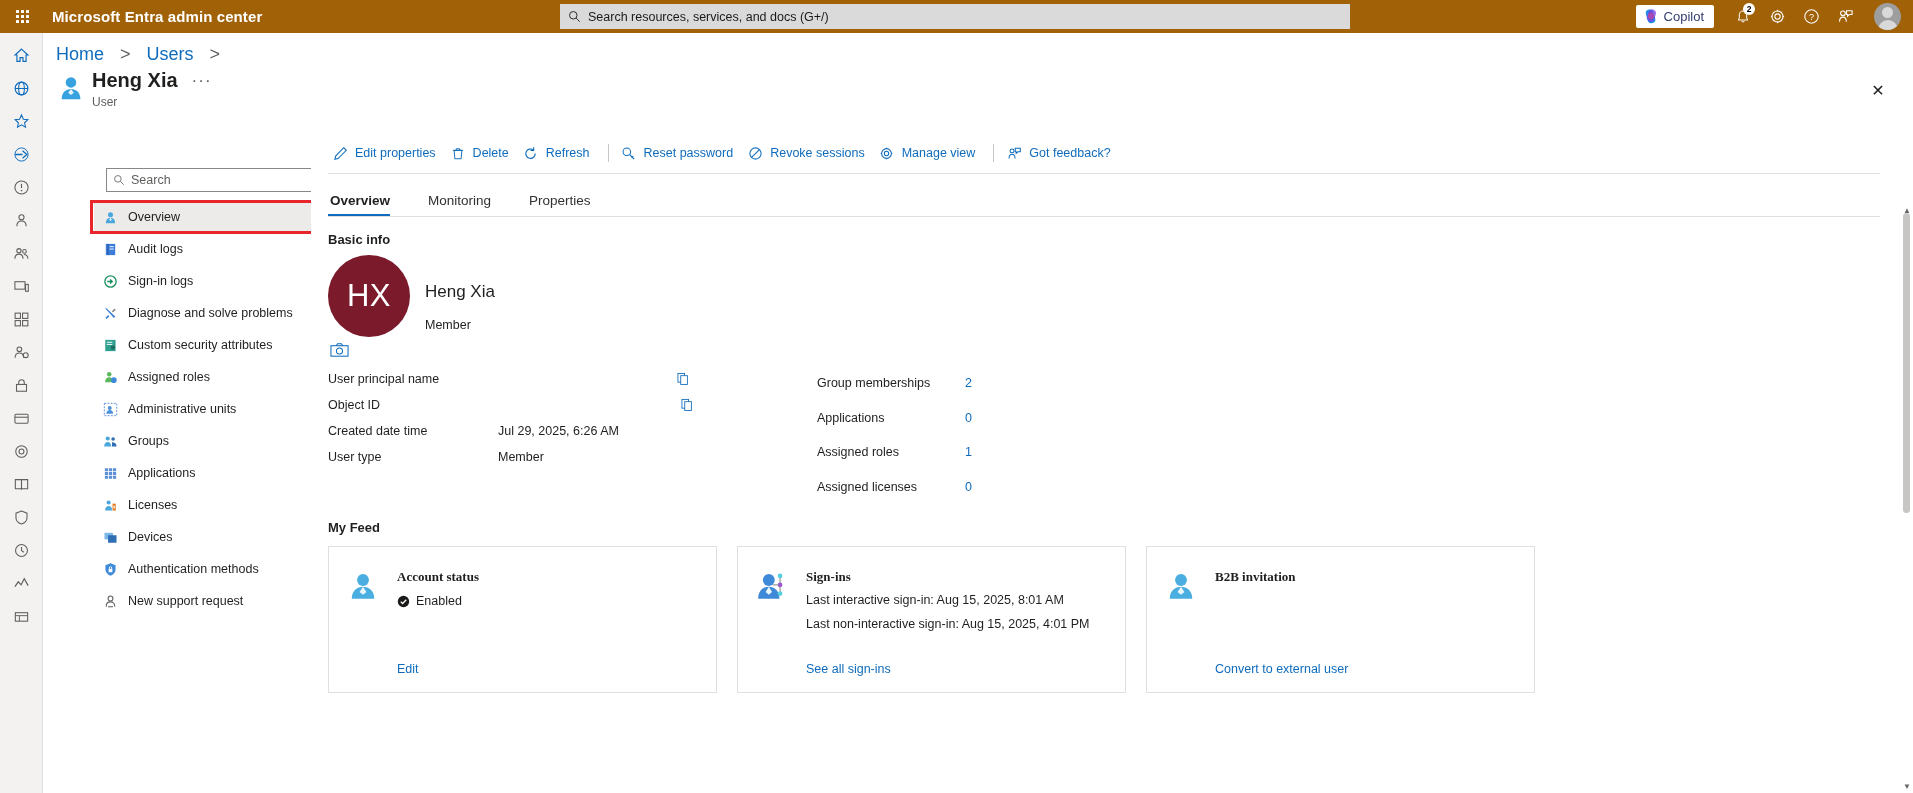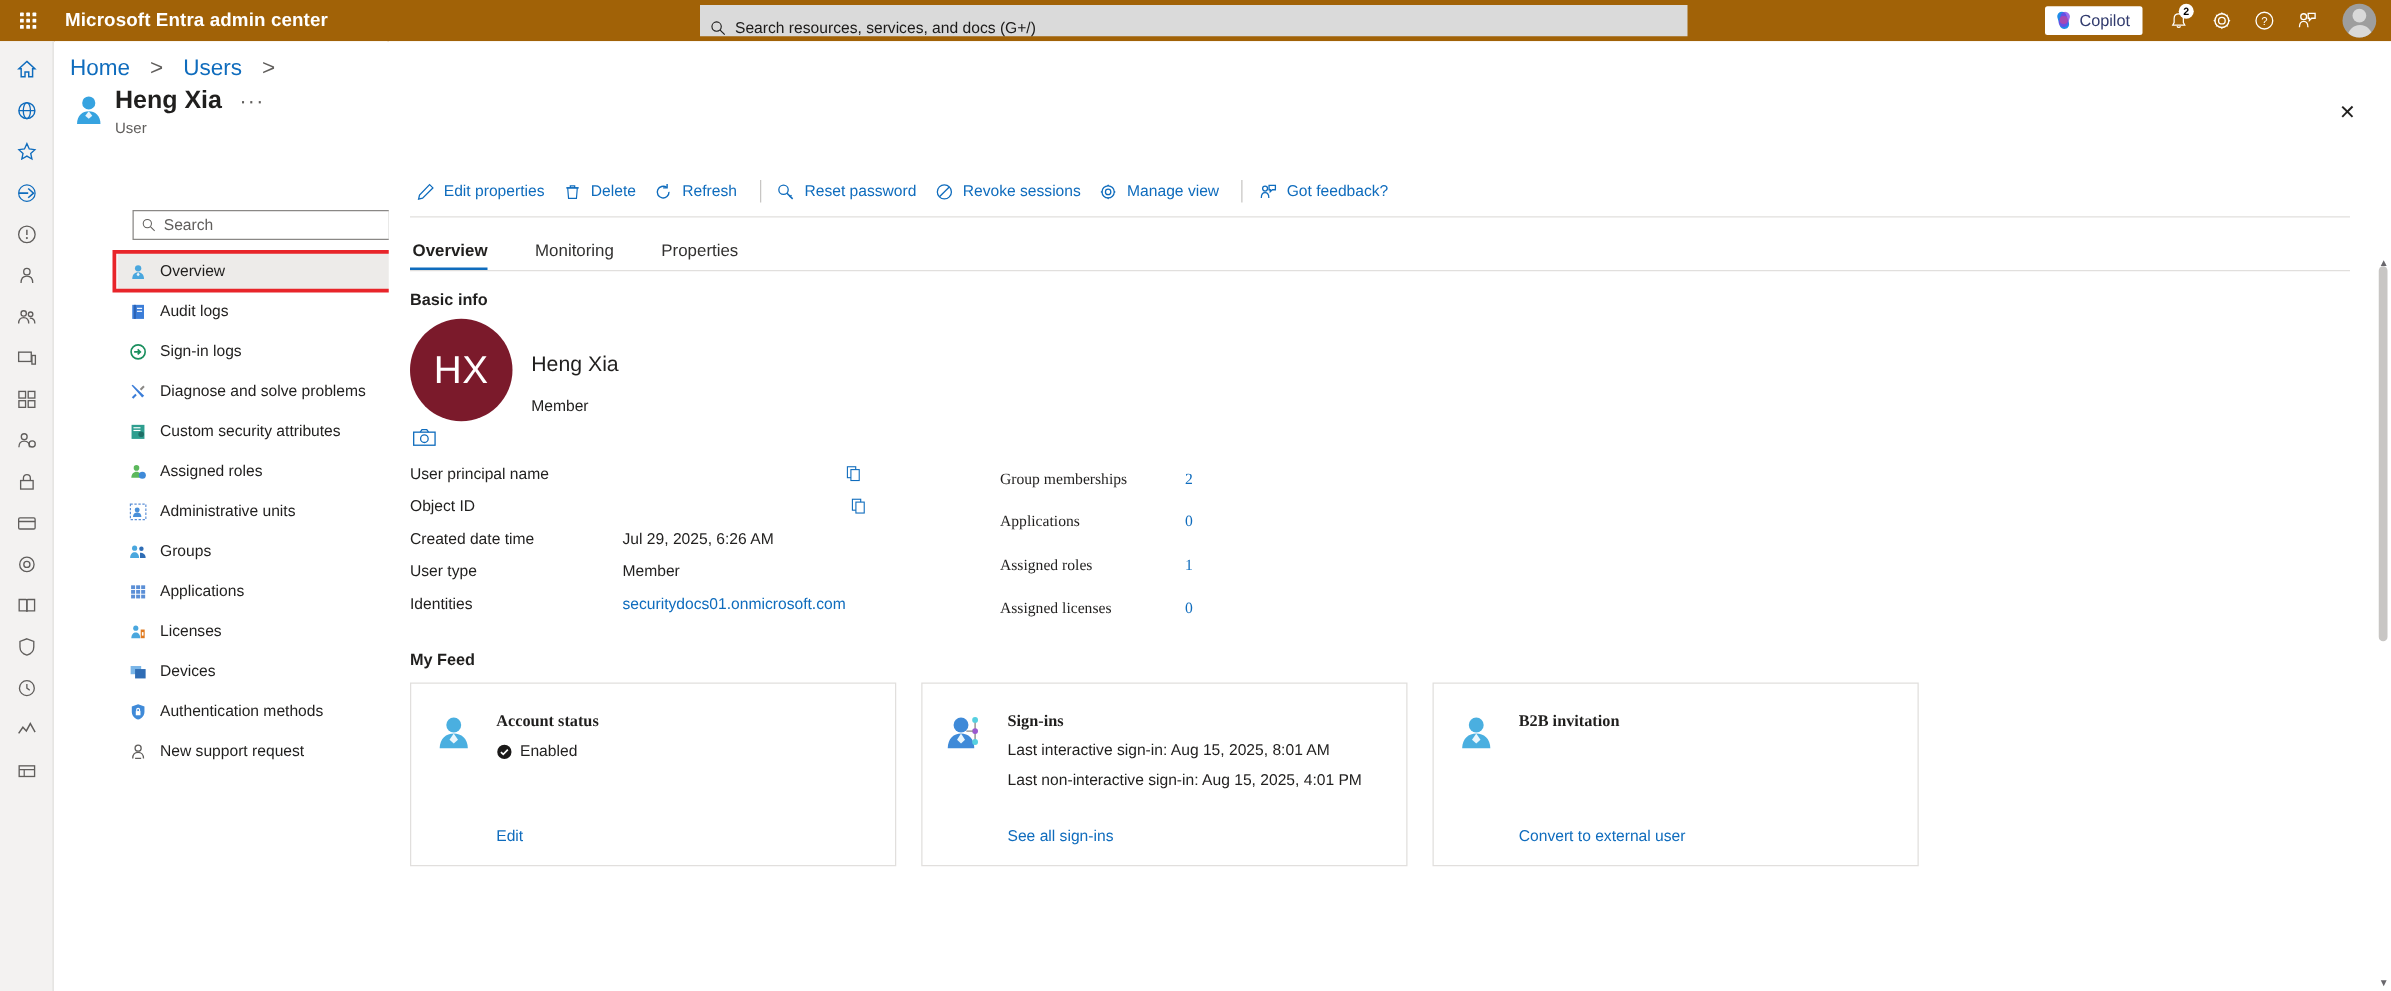--- a/index.html
+++ b/index.html
@@ -33,21 +33,21 @@
   }
   .waffle-grid i { background: #ffffff; width: 3px; height: 3px; border-radius: 0.5px; display:block; }
   .brand {
     color: #ffffff; font-size: 15px; font-weight: 600;
     margin-left: 8px; letter-spacing: .1px; white-space: nowrap;
   }
   .topsearch {
     position: absolute; left: 560px; top: 4px;
     width: 790px; height: 25px;
     background: #dadada;
-    display: flex; align-items: flex-end;
+    display: flex; align-items: center;
     padding: 0 8px;
     cursor: text;
   }
   .topsearch .ph { color: #1b1a19; font-size: 12.5px; margin-left: 7px; }
   .top-right {
     position: absolute; right: 0; top: 0; height: 33px;
     display: flex; align-items: center; gap: 0px; padding-right: 8px;
   }
   .copilot-btn {
     background: #ffffff; border-radius: 2px;
@@ -204,21 +204,21 @@
     width: 19px; height: 16px; cursor: pointer;
   }
 
   .kv-left { position: absolute; left: 17px; top: 333px; width: 420px; }
   .kv-row { height: 26px; display: flex; align-items: center; font-size: 12.5px; position: relative; }
   .kv-k { width: 170px; color: #201f1e; }
   .kv-v { color: #201f1e; }
   .kv-v.link { color: #0f6cbd; cursor: pointer; }
   .copy-ico { position: absolute; cursor: pointer; width:14px; height:14px; }
 
-  .kv-right { position: absolute; left: 489px; top: 333px; width: 330px; font-family: Liberation Serif, serif; }
+  .kv-right { position: absolute; left: 506px; top: 333px; width: 330px; }
   .kv-row2 { height: 34.5px; display: flex; align-items: center; font-size: 12.5px; }
   .kv-k2 { width: 148px; color: #201f1e; }
   .kv-v2 { color: #0f6cbd; cursor: pointer; }
 
   .cards { position: absolute; left: 17px; top: 513px; display: flex; gap: 20px; }
   .card {
     width: 389px; height: 147px;
     border: 1px solid #e1dfdd; background: #fff;
     padding: 18px 16px 0 16px;
     position: relative;
@@ -746,24 +746,20 @@
       </span>
     </div>
     <div class="kv-row">
       <span class="kv-k">Created date time</span>
       <span class="kv-v">Jul 29, 2025, 6:26 AM</span>
     </div>
     <div class="kv-row">
       <span class="kv-k">User type</span>
       <span class="kv-v">Member</span>
     </div>
-    <div class="kv-row">
-      <span class="kv-k">Identities</span>
-      <span class="kv-v link">securitydocs01.onmicrosoft.com</span>
-    </div>
   </div>
 
   <div class="kv-right">
     <div class="kv-row2">
       <span class="kv-k2">Group memberships</span>
       <span class="kv-v2">2</span>
     </div>
     <div class="kv-row2">
       <span class="kv-k2">Applications</span>
       <span class="kv-v2">0</span>

